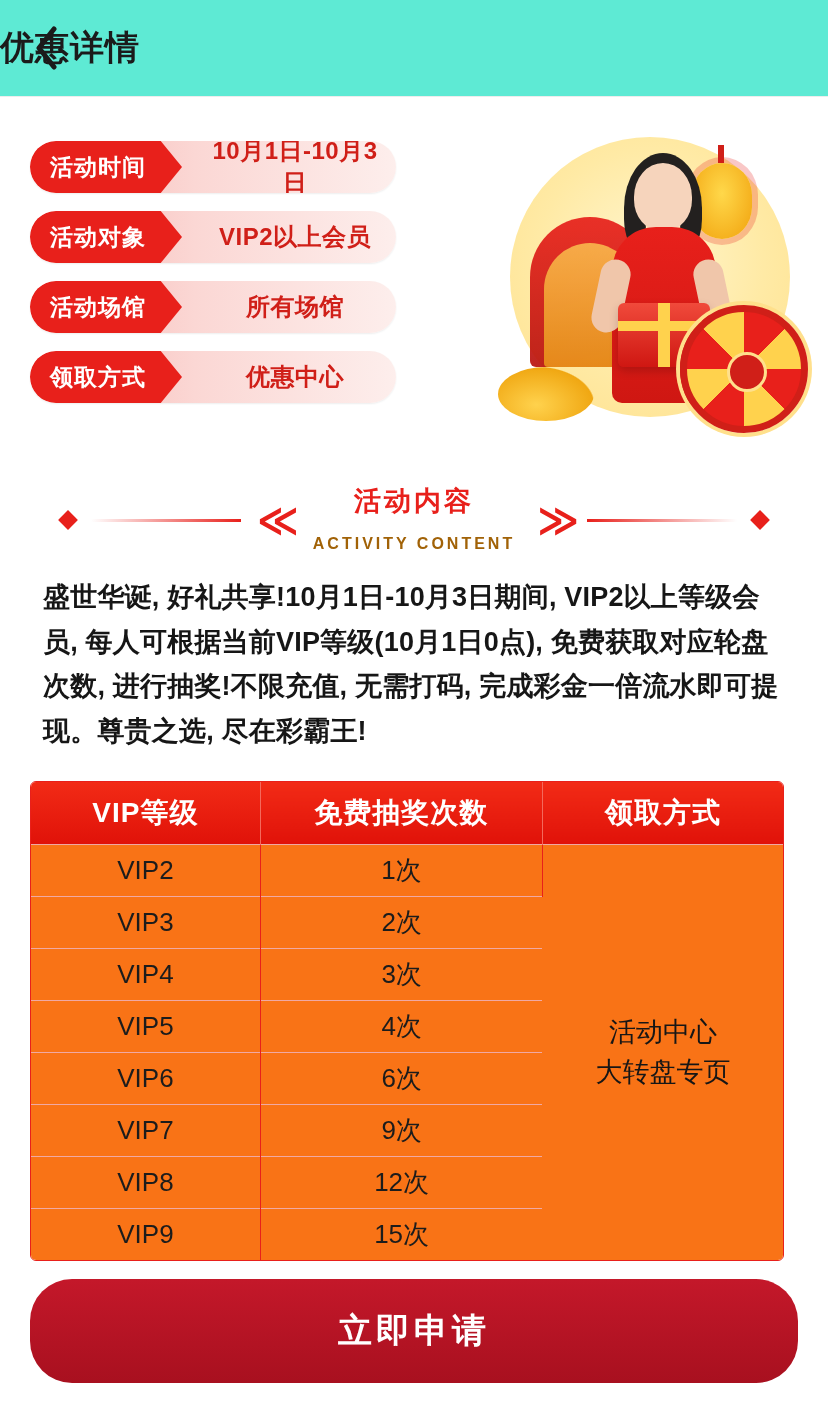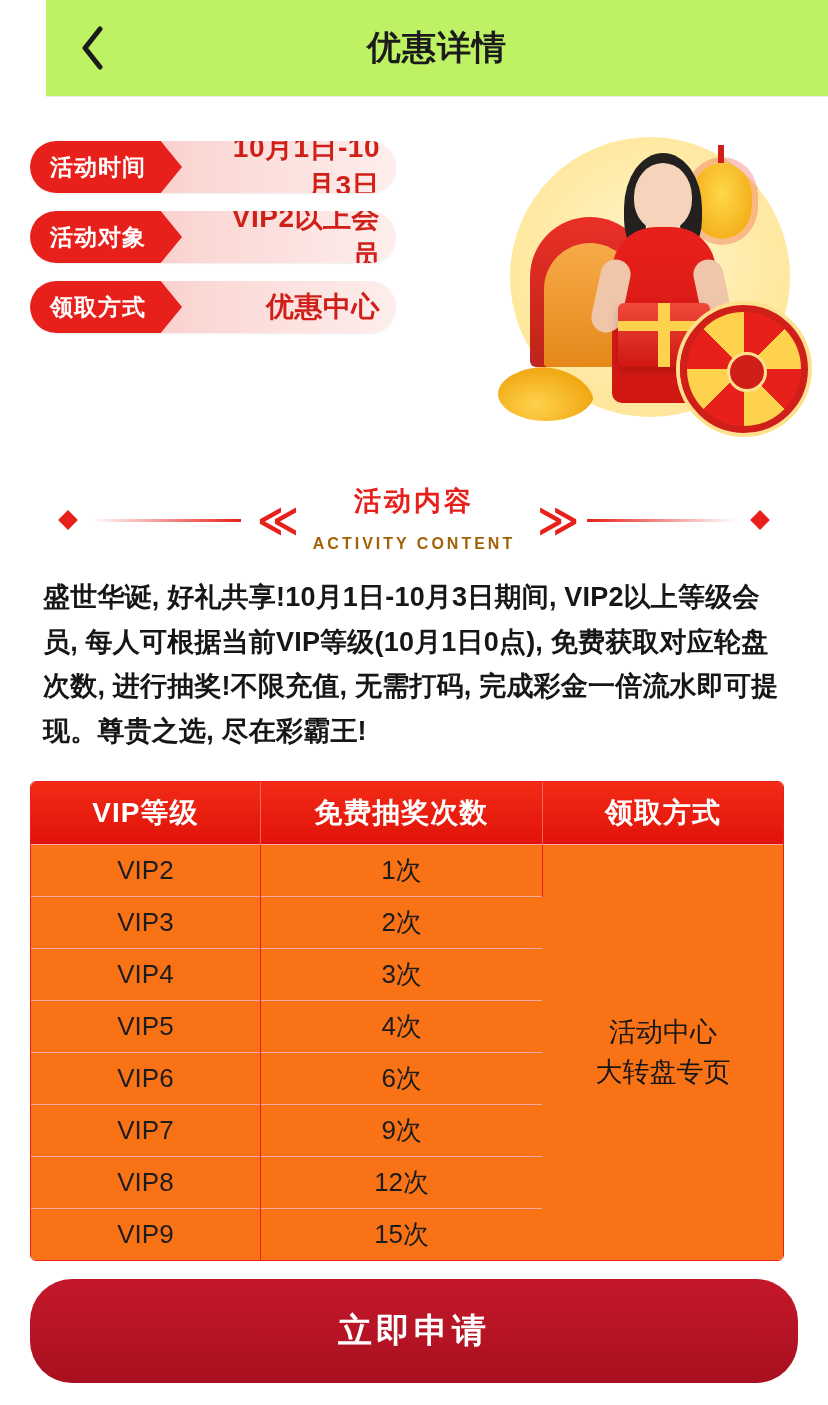--- a/index.html
+++ b/index.html
@@ -14,26 +14,25 @@
     position: relative;
     width: 828px;
     height: 1405px;
     background: #fff;
   }
 
   
   .header {
     position: relative;
     height: 97px;
-    background: #bef264;
+    background: #5eead4;
     border-bottom: 1px solid #ededed;
     display: flex;
     align-items: center;
-    justify-content: center;
-    margin-left: 46px;
+    justify-content: flex-start;
   }
   .back-btn {
     position: absolute;
     left: 18px;
     top: 50%;
     transform: translateY(-50%);
     width: 56px;
     height: 56px;
     display: flex;
     align-items: center;
@@ -81,22 +80,22 @@
     font-size: 23px;
     font-weight: bold;
     display: flex;
     align-items: center;
     border-radius: 26px 0 0 26px;
     clip-path: polygon(0 0, 86% 0, 100% 50%, 86% 100%, 0 100%);
     letter-spacing: 1px;
   }
   .pill-value {
     flex: 1;
-    text-align: right;
-    font-size: 28px;
+    text-align: center;
+    font-size: 24px;
     font-weight: bold;
     color: #d01f18;
     padding-right: 16px;
     letter-spacing: 0.5px;
   }
 
   
   .hero {
     position: absolute;
     right: 18px;
@@ -357,20 +356,24 @@
   <div class="top-area">
 
     <div class="pill-list">
       <div class="pill">
         <div class="pill-label">活动时间</div>
         <div class="pill-value">10月1日-10月3日</div>
       </div>
       <div class="pill">
         <div class="pill-label">活动对象</div>
         <div class="pill-value">VIP2以上会员</div>
+      </div>
+      <div class="pill">
+        <div class="pill-label">活动场馆</div>
+        <div class="pill-value">所有场馆</div>
       </div>
       <div class="pill">
         <div class="pill-label">领取方式</div>
         <div class="pill-value">优惠中心</div>
       </div>
     </div>
 
     <div class="hero">
       <div class="hero-circle"></div>
       <div class="hero-arch"></div>

